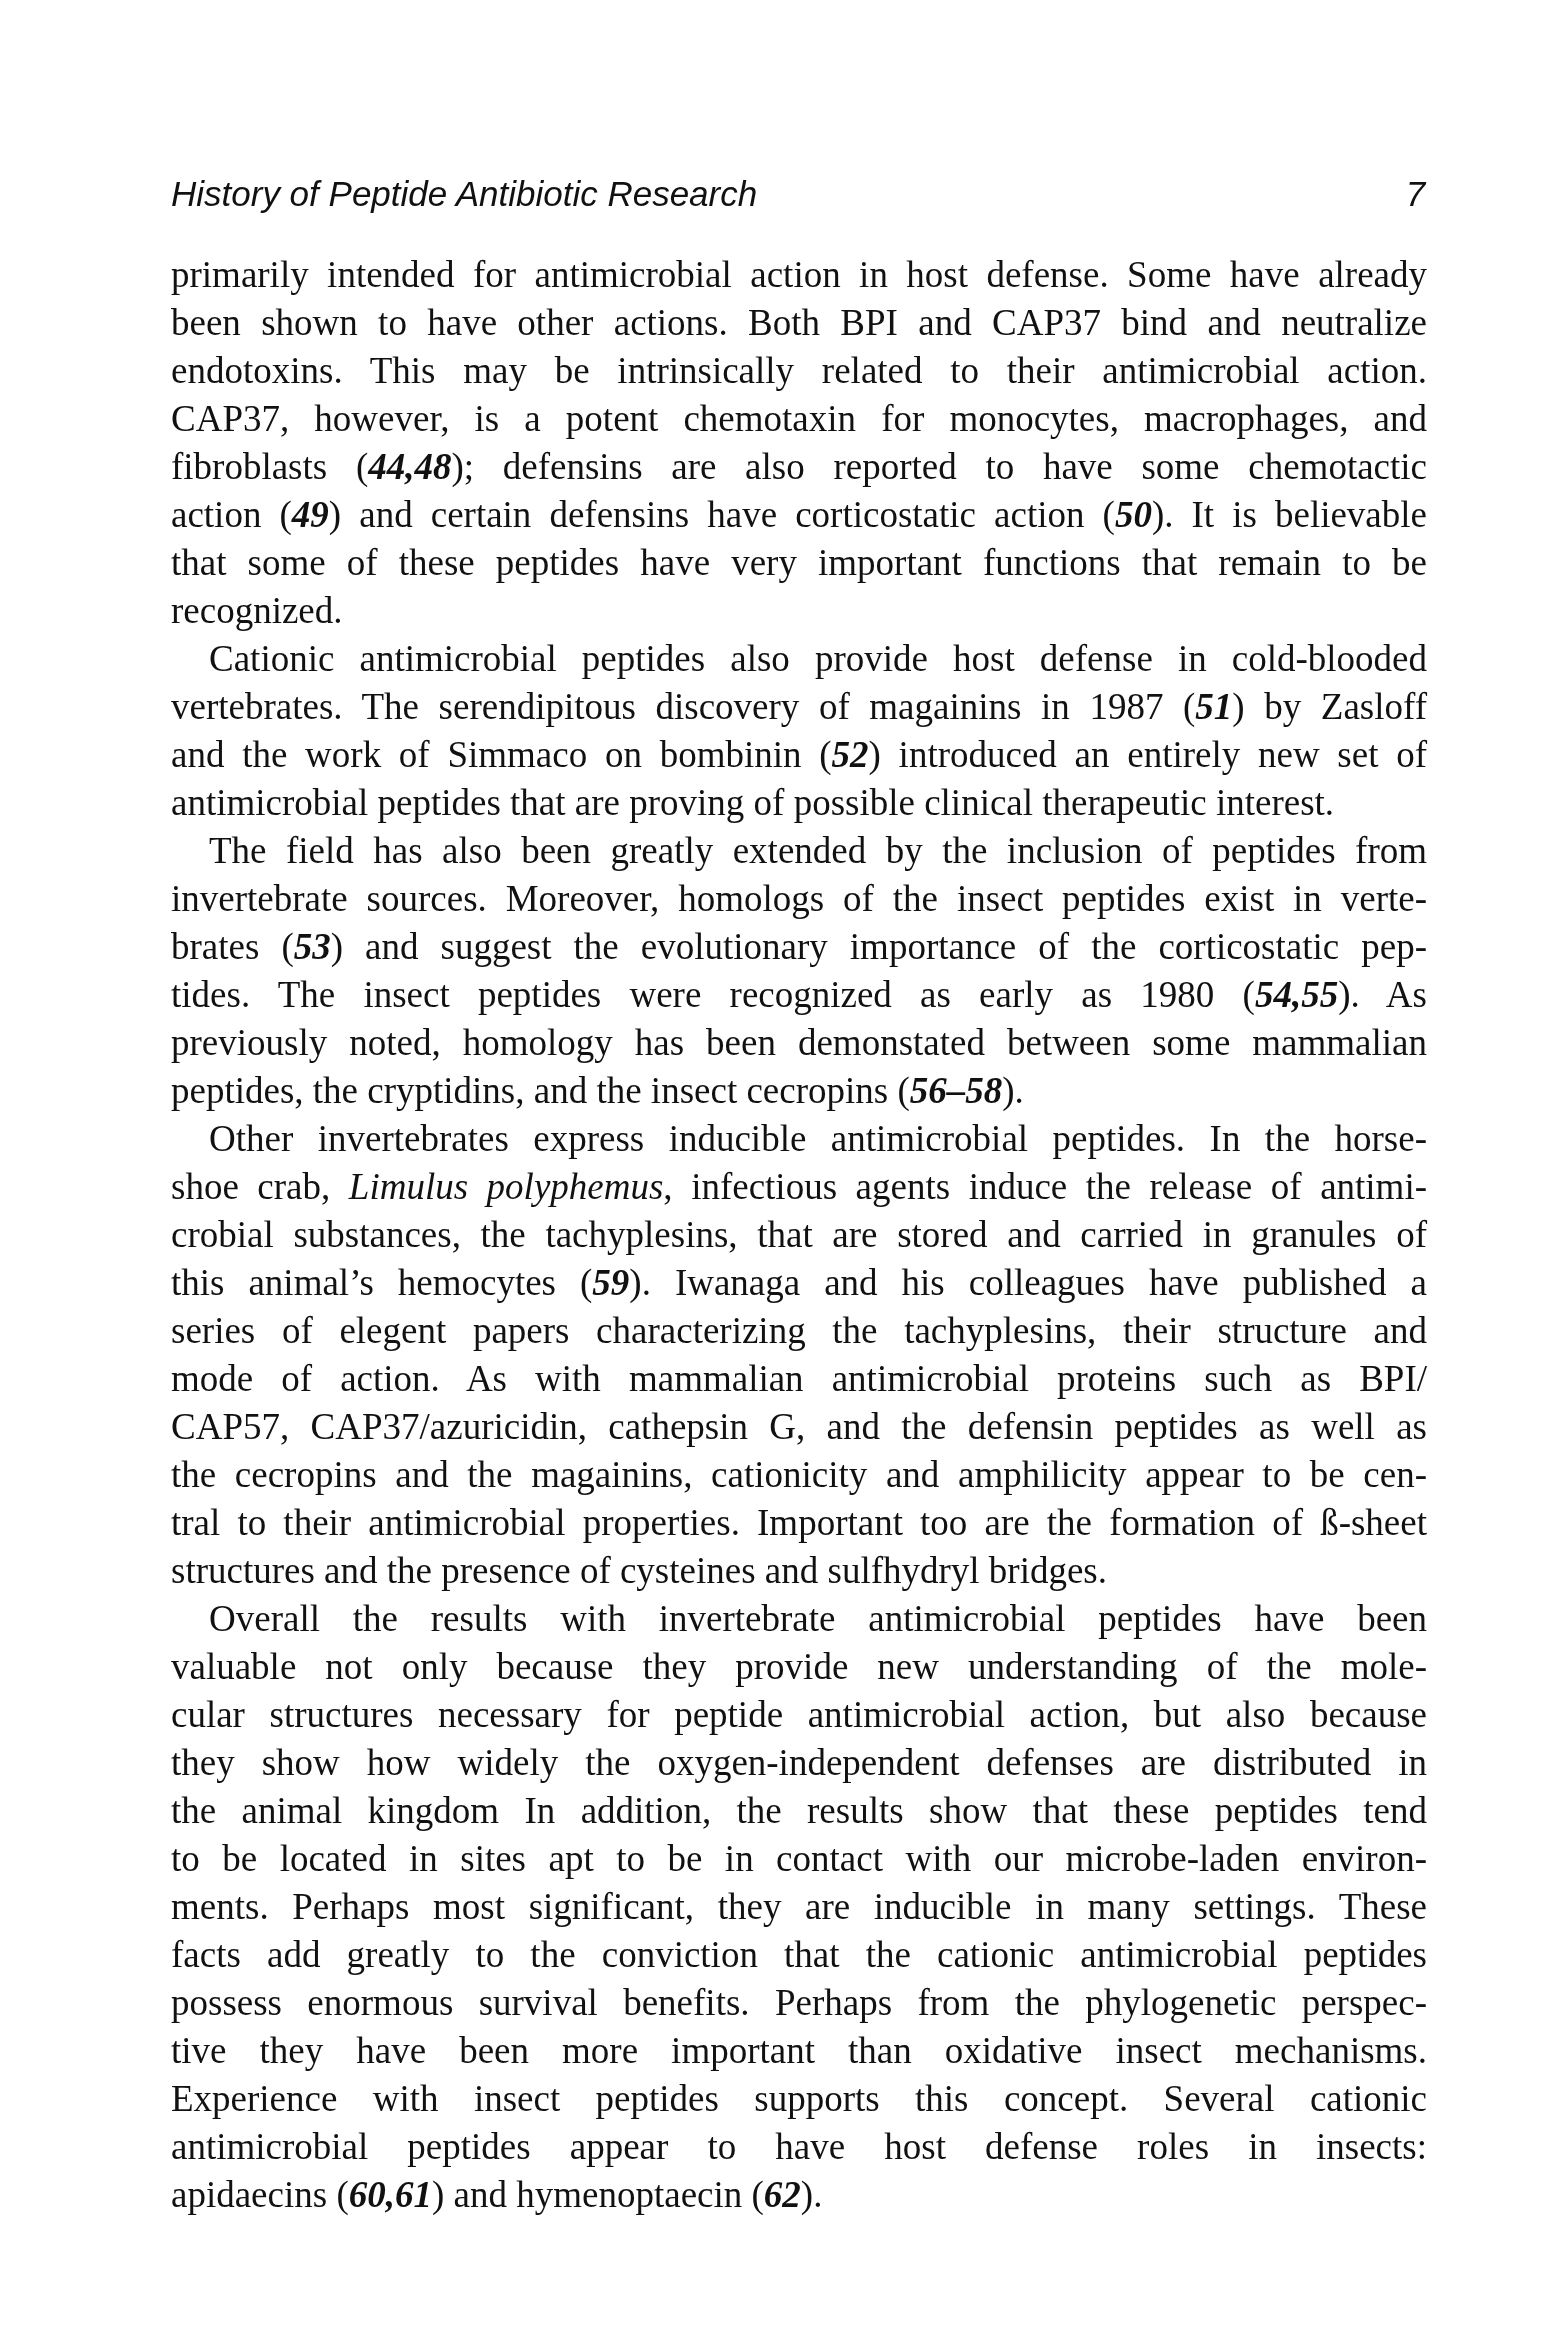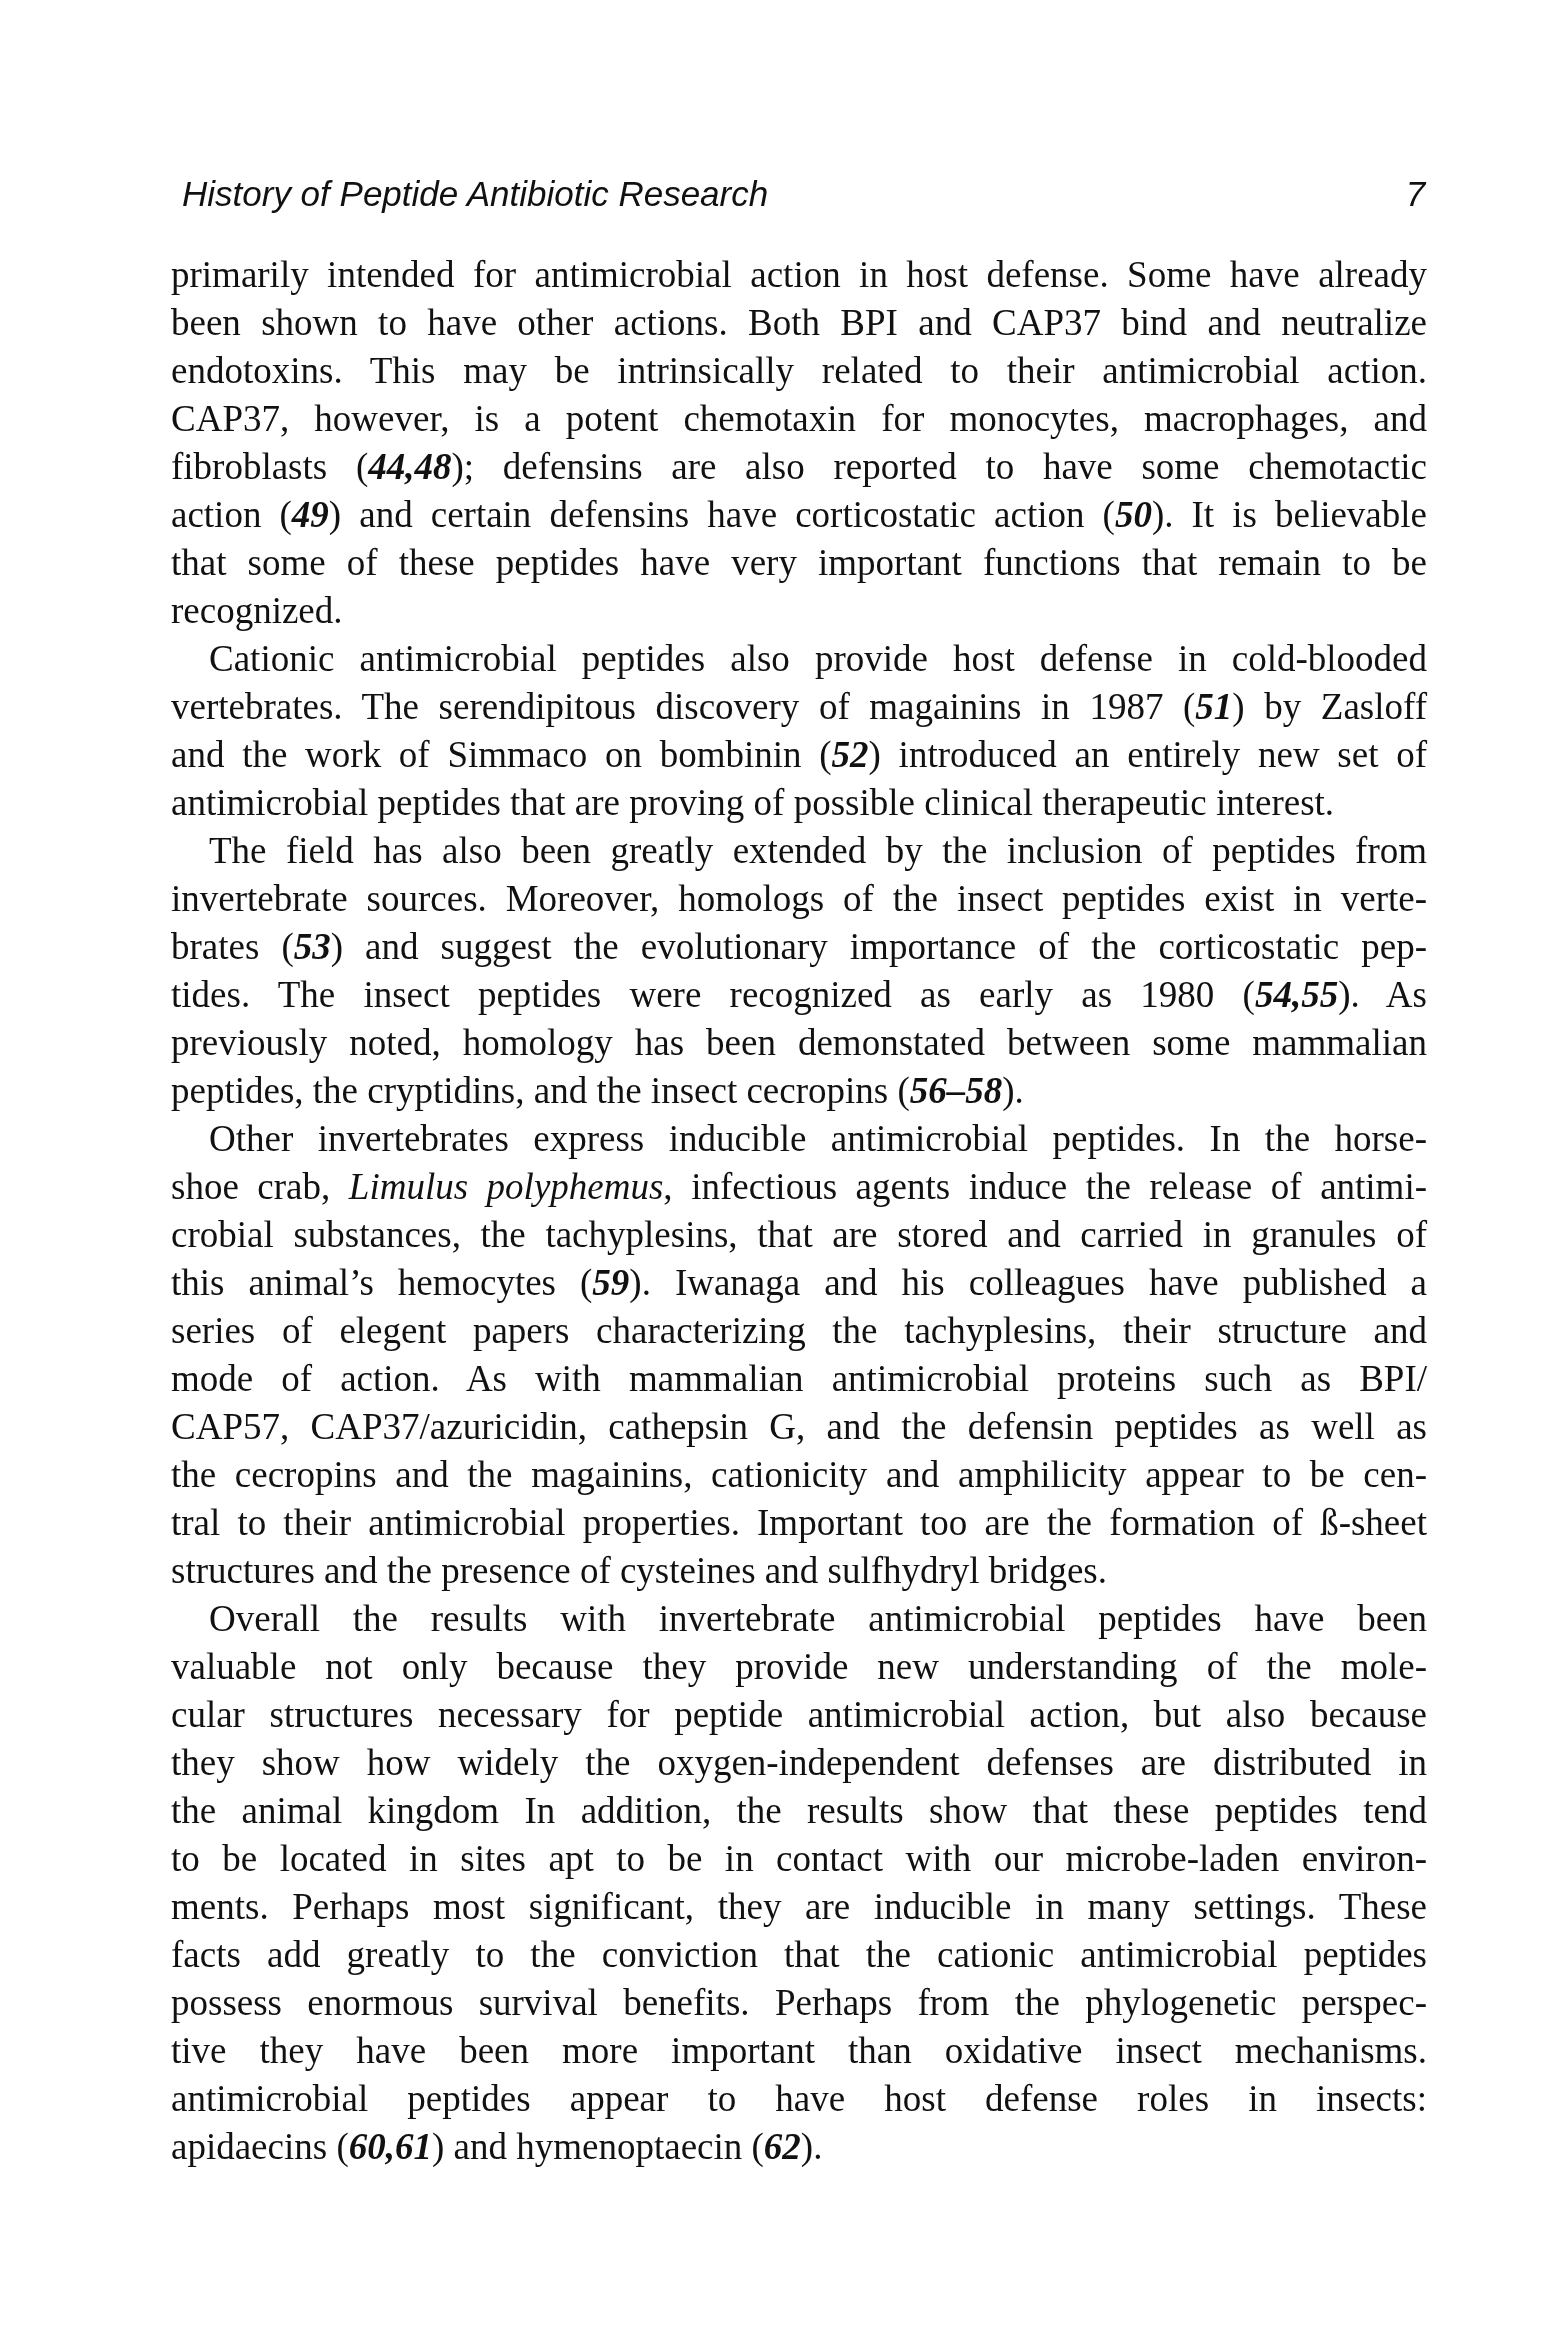--- a/index.html
+++ b/index.html
@@ -3,21 +3,21 @@
 <meta charset="utf-8">
 <style>
   html, body { margin: 0; padding: 0; background: #ffffff; }
   body { width: 1564px; height: 2342px; position: relative; overflow: hidden; color: #111; }
   .page { position: absolute; left: 0; top: 0; width: 1564px; height: 2342px; }
   .running-head {
     position: absolute; left: 171px; top: 170px; width: 1256px; height: 48px;
     font-family: "Liberation Sans", sans-serif; font-style: italic;
     font-size: 35px; line-height: 48px;
   }
-  .running-head .title { position: absolute; left: 11px; top: 0; }
+  .running-head .title { position: absolute; left: 0; top: 0; }
   .running-head .folio { position: absolute; right: 1.7px; top: 0; }
   .body {
     position: absolute; left: 171px; top: 251px; width: 1256px;
     font-family: "Liberation Serif", serif; font-size: 37px;
   }
   .line {
     height: 48px; line-height: 48px; white-space: nowrap;
     text-align: justify; text-align-last: justify; display: block;
   }
   .line.last { text-align-last: left; }
@@ -65,17 +65,18 @@
       <div class="line indent"><span>Overall the results with invertebrate antimicrobial peptides have been</span></div>
       <div class="line"><span>valuable not only because they provide new understanding of the mole-</span></div>
       <div class="line"><span>cular structures necessary for peptide antimicrobial action, but also because</span></div>
       <div class="line"><span>they show how widely the oxygen-independent defenses are distributed in</span></div>
       <div class="line"><span>the animal kingdom  In addition, the results show that these peptides tend</span></div>
       <div class="line"><span>to be located in sites apt to be in contact with our microbe-laden environ-</span></div>
       <div class="line"><span>ments. Perhaps most significant, they are inducible in many settings. These</span></div>
       <div class="line"><span>facts add greatly to the conviction that the cationic antimicrobial peptides</span></div>
       <div class="line"><span>possess enormous survival benefits. Perhaps from the phylogenetic perspec-</span></div>
       <div class="line"><span>tive they have been more important than oxidative insect mechanisms.</span></div>
+      <div class="line"><span>Experience with insect peptides supports this concept. Several cationic</span></div>
       <div class="line"><span>antimicrobial peptides appear to have host defense roles in insects:</span></div>
       <div class="line last"><span>apidaecins (</span><span class="ref">60,61</span><span>) and hymenoptaecin (</span><span class="ref">62</span><span>).</span></div>
     </div>
 </div>
 
 
 </body></html>

